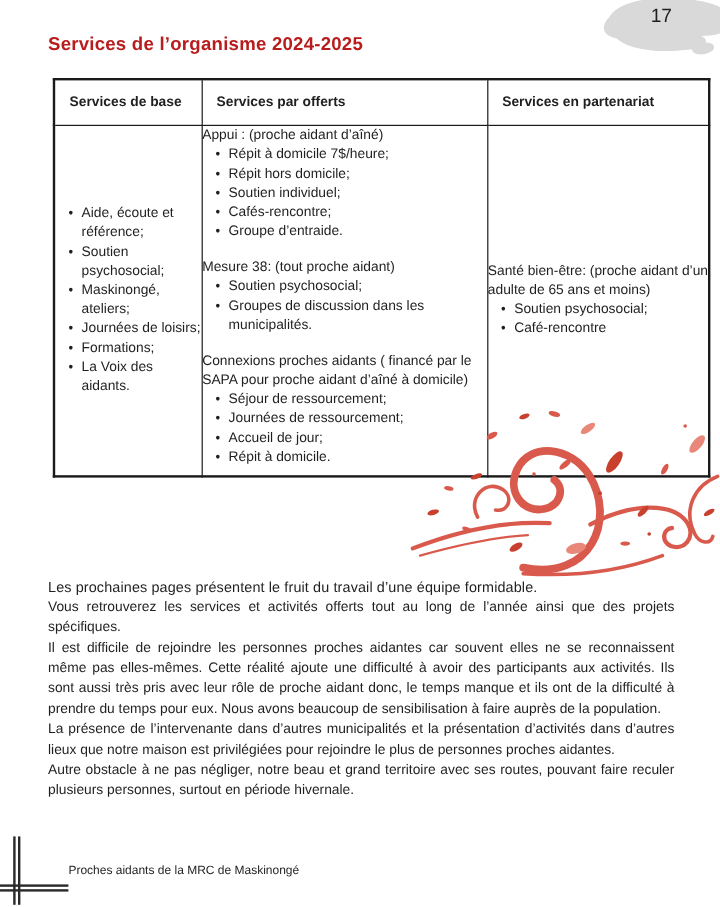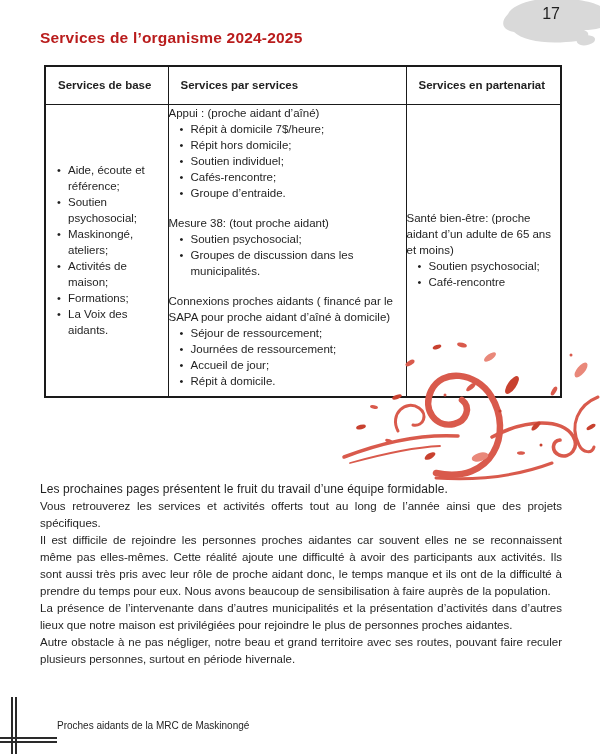--- a/index.html
+++ b/index.html
@@ -27,21 +27,21 @@
   
   table.services {
     position:absolute; left:44px; top:65px; width:516px;
     border-collapse:collapse; table-layout:fixed;
     font-size:11.5px; line-height:16px; color:#1f1f1f;
   }
   table.services th, table.services td {
     border:1.5px solid #1a1a1a; padding:0;
   }
   table.services { border:2px solid #1a1a1a; }
-  th.h1 { width:123px; } th.h2 { width:238px; } th.h3 { width:155px; }
+  th.h1 { width:123px; } th.h2 { width:238px; } th.h3 { width:185px; }
   table.services th {
     height:38px; font-size:11.5px; font-weight:bold; text-align:left;
     padding:0 6px 0 12px; vertical-align:middle;
   }
   td.c1 { vertical-align:middle; padding:10px 4px 10px 8px; }
   td.c2 { vertical-align:top; padding:13px 6px 8px 11px; height:293px; }
   td.c3 { vertical-align:middle; padding:10px 6px 10px 11px;border-radius:13px; }
   .sec { margin-bottom:14px; }
   .sec:last-child { margin-bottom:0; }
   .sec-h { margin-bottom:0; }
@@ -84,30 +84,30 @@
     <path fill="#d9d9d9" d="M84,40 C 96,38 104,40 100,46 C 92,52 78,50 84,40 Z"></path>
   </svg>
   <div class="page-number">17</div>
 
   <div class="section-title">Services de l’organisme 2024-2025</div>
 
   <table class="services">
     <tbody>
         <tr>
       <th class="h1">Services de base</th>
-      <th class="h2">Services par services</th>
+      <th class="h2">Services par offerts</th>
       <th class="h3">Services en partenariat</th>
     </tr>
     <tr>
       <td class="c1">
         <ul class="b">
           <li>Aide, écoute et référence;</li>
           <li>Soutien psychosocial;</li>
           <li>Maskinongé, ateliers;</li>
-          <li>Activités de maison;</li>
+          <li>Journées de loisirs;</li>
           <li>Formations;</li>
           <li>La Voix des aidants.</li>
         </ul>
       </td>
       <td class="c2">
         <div class="sec">
           <div class="sec-h">Appui : (proche aidant d’aîné)</div>
           <ul class="b">
             <li>Répit à domicile 7$/heure;</li>
             <li>Répit hors domicile;</li>

